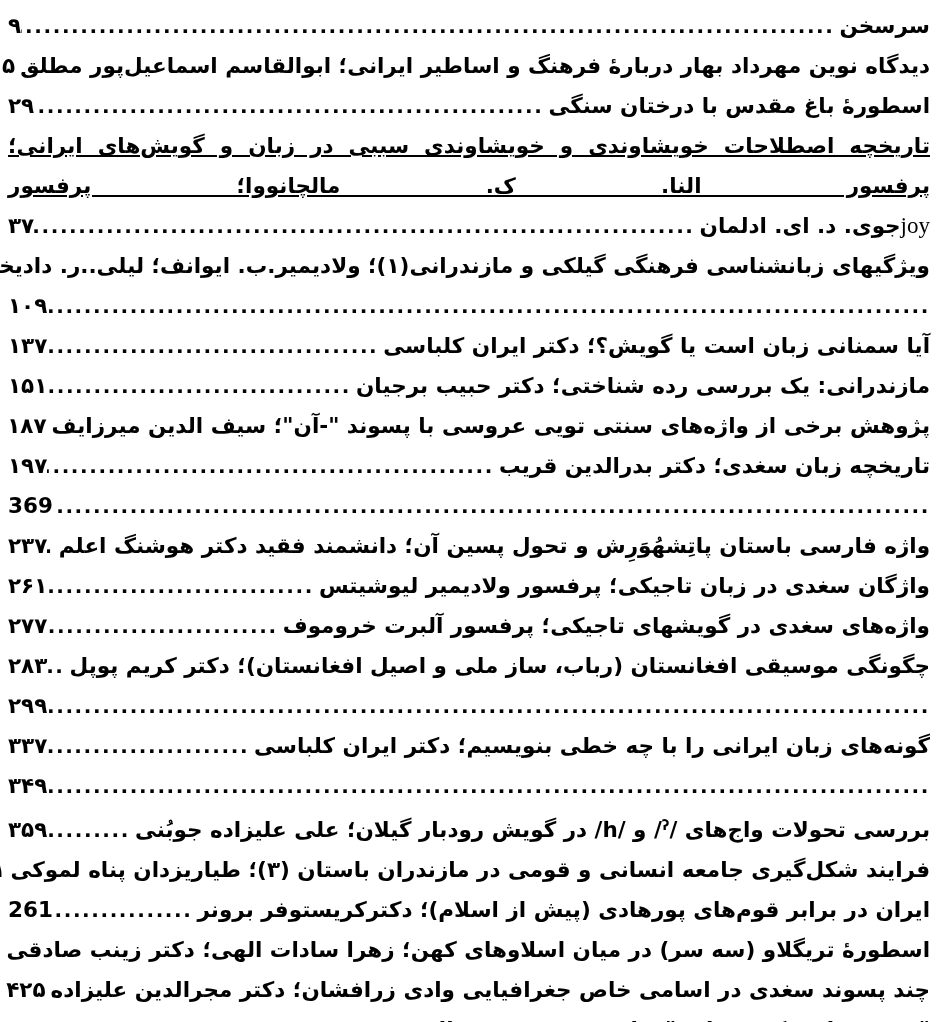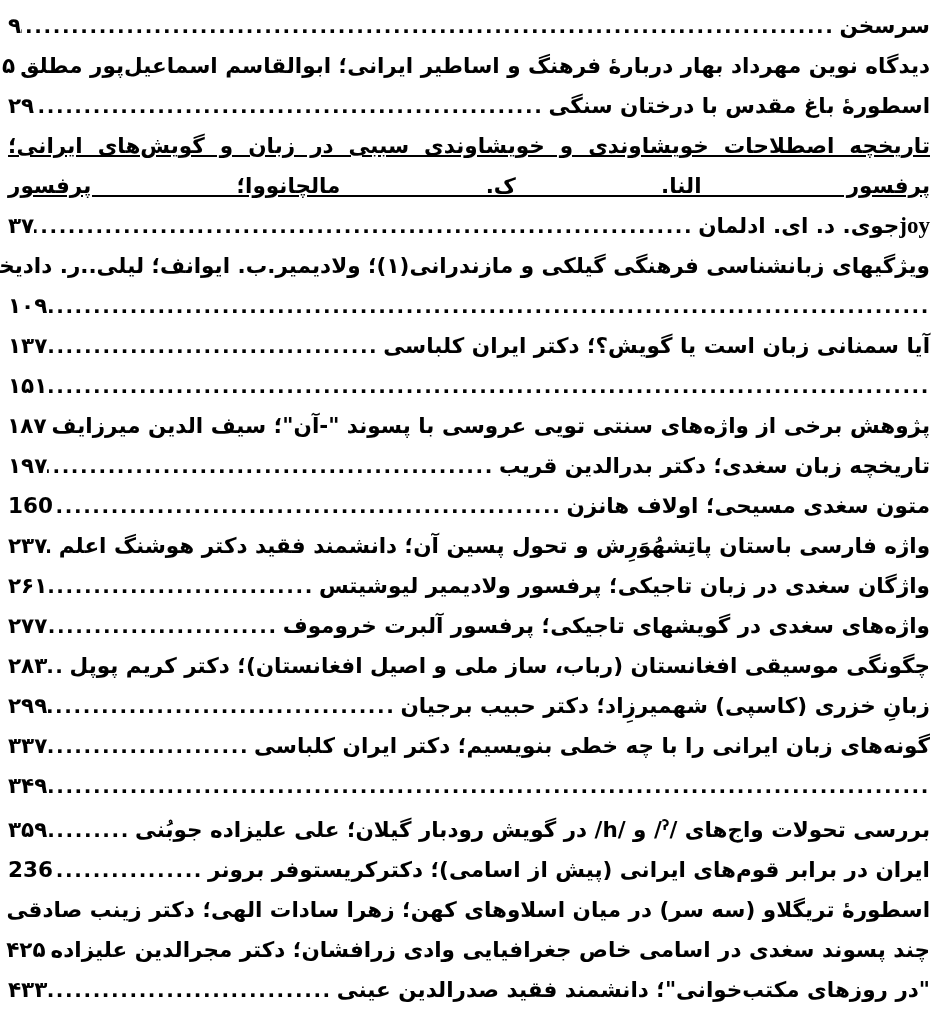--- a/index.html
+++ b/index.html
@@ -47,21 +47,21 @@
     flex:0 0 auto;
     white-space:nowrap;
   }
   .jline{
     text-align:justify;
     text-align-last:justify;
     text-decoration:underline;
   }
   .latin{
     font-family:"Liberation Serif","DejaVu Serif",serif;
-    font-weight:bold;
+    font-weight:normal;
     font-size:23px;
   }
   .pink{
     color:#ff00cc;
   }
   .sup{
     font-size:0.62em;
     vertical-align:0.55em;
   }
 </style>
@@ -113,43 +113,43 @@
       </div>
       <div class="entry">
         <div class="row">
           <span class="t"><span class="">آیا سمنانی زبان است یا گویش؟؛ دکتر ایران کلباسی </span></span>
           <span class="dots"></span>
           <span class="num">۱۳۷</span>
         </div>
       </div>
       <div class="entry">
         <div class="row">
+          <span class="t"><span class="">مازندرانی: یک بررسی رده شناختی؛ دکتر حبیب برجیان </span></span>
           <span class="dots"></span>
           <span class="num">۱۵۱</span>
         </div>
       </div>
       <div class="entry">
         <div class="row">
           <span class="t"><span class="">پژوهش برخی از واژه‌های سنتی تویی عروسی با پسوند "-آن"؛ سیف الدین میرزایف </span></span>
           <span class="dots"></span>
           <span class="num">۱۸۷</span>
         </div>
       </div>
       <div class="entry">
         <div class="row">
           <span class="t"><span class="">تاریخچه زبان سغدی؛ دکتر بدرالدین قریب </span></span>
           <span class="dots"></span>
           <span class="num">۱۹۷</span>
         </div>
       </div>
       <div class="entry">
         <div class="row">
-          <span class="t"><span class="">متون سغدی مسیحی؛ اولاف هانزن </span></span>
-          <span class="dots"></span>
-          <span class="num">160</span>
+          <span class="dots"></span>
+          <span class="num">369</span>
         </div>
       </div>
       <div class="entry">
         <div class="row">
           <span class="t"><span class="">واژه فارسی باستان پات</span><span class="pink">ِ</span><span class="">شه</span><span class="pink">ُ</span><span class="">و</span><span class="pink">َ</span><span class="">ر</span><span class="pink">ِ</span><span class="">ش و تحول پسین آن؛ دانشمند فقید دکتر هوشنگ اعلم </span></span>
           <span class="dots"></span>
           <span class="num">۲۳۷</span>
         </div>
       </div>
       <div class="entry">
@@ -168,21 +168,20 @@
       </div>
       <div class="entry">
         <div class="row">
           <span class="t"><span class="">چگونگی موسیقی افغانستان (رباب، ساز ملی و اصیل افغانستان)؛ دکتر کریم پوپل </span></span>
           <span class="dots"></span>
           <span class="num">۲۸۳</span>
         </div>
       </div>
       <div class="entry">
         <div class="row">
-          <span class="t"><span class="">زبانِ خزری (کاسپی) شهمیرز</span><span class="pink">ِ</span><span class="">اد؛ دکتر حبیب برجیان</span></span>
           <span class="dots"></span>
           <span class="num">۲۹۹</span>
         </div>
       </div>
       <div class="entry">
         <div class="row">
           <span class="t"><span class="">گونه‌های زبان ایرانی را با چه خطی بنویسیم؛ دکتر ایران کلباسی </span></span>
           <span class="dots"></span>
           <span class="num">۳۳۷</span>
         </div>
@@ -195,23 +194,30 @@
       </div>
       <div class="entry">
         <div class="row">
           <span class="t"><span class="">بررسی تحولات واج‌های /</span><span class="sup">ʔ</span><span class="">/ و /h/ در گویش رودبار گیلان؛ علی علیزاده جوب</span><span class="pink">ُ</span><span class="">نی </span></span>
           <span class="dots"></span>
           <span class="num">۳۵۹</span>
         </div>
       </div>
       <div class="entry">
         <div class="row">
-          <span class="t"><span class="">ایران در برابر قوم‌های ایرانی (پیش از اسامی)؛ دکترکریستوفر برونر </span></span>
-          <span class="dots"></span>
-          <span class="num">236</span>
+          <span class="t"><span class="">فرایند شکل‌گیری جامعه انسانی و قومی در مازندران باستان (۳)؛ طیاریزدان پناه لموکی </span></span>
+          <span class="dots"></span>
+          <span class="num">۳۸۱</span>
+        </div>
+      </div>
+      <div class="entry">
+        <div class="row">
+          <span class="t"><span class="">ایران در برابر قوم‌های پورهادی (پیش از اسلام)؛ دکترکریستوفر برونر </span></span>
+          <span class="dots"></span>
+          <span class="num">261</span>
         </div>
       </div>
       <div class="entry">
         <div class="row">
           <span class="t"><span class="">اسطورۀ تریگلاو (سه سر) در میان اسلاوهای کهن؛ زهرا سادات الهی؛ دکتر زینب صادقی سهل‌آباد</span></span>
           <span class="dots"></span>
         </div>
       </div>
       <div class="entry">
         <div class="row">

